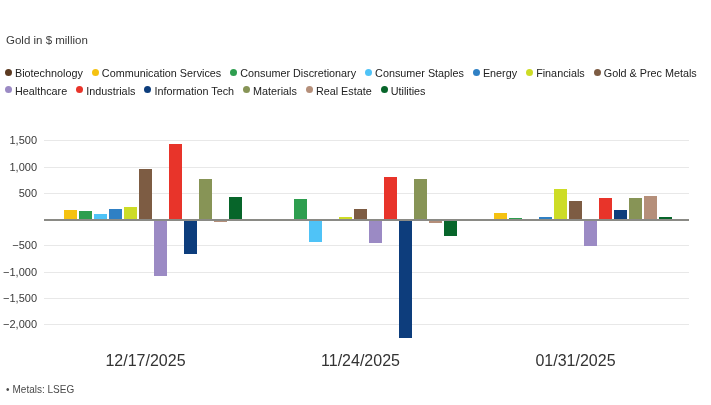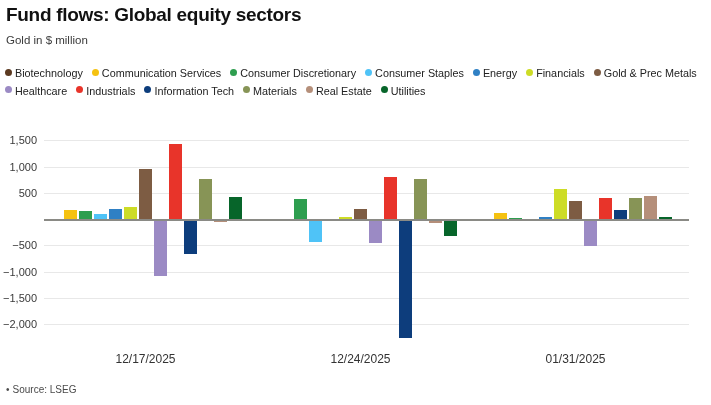--- a/index.html
+++ b/index.html
@@ -62,36 +62,35 @@
     position: absolute; left: 0; top: 0; width: 100%; height: 100%;
   }
   .group {
     position: absolute; top: 0; height: 100%;
   }
   .bar {
     position: absolute; width: 13px;
   }
   .xlabel {
     position: absolute; top: 222px;
-    font-size: 12px; color: #333; text-align: center;
+    font-size: 16px; color: #333; text-align: center;
     white-space: nowrap; transform: translateX(-50%);
   }
 
   .source {
     position: absolute; left: 6px; top: 384px;
     font-size: 10px; color: #4a4a4a; white-space: nowrap;
   }
   .source .bullet { margin-right: 3px; }
 </style>
 </head>
 <body>
 
 <div id="page">
 
-  <div class="title">Fund flows: Global equity sectors</div>
   <div class="subtitle">Gold in $ million</div>
 
   <div class="legend" id="legend"><span class="legend-item"><span class="legend-dot" style="background: rgb(92, 58, 33);"></span><span class="legend-label">Biotechnology</span></span><span class="legend-item"><span class="legend-dot" style="background: rgb(245, 194, 17);"></span><span class="legend-label">Communication Services</span></span><span class="legend-item"><span class="legend-dot" style="background: rgb(46, 158, 79);"></span><span class="legend-label">Consumer Discretionary</span></span><span class="legend-item"><span class="legend-dot" style="background: rgb(79, 195, 247);"></span><span class="legend-label">Consumer Staples</span></span><span class="legend-item"><span class="legend-dot" style="background: rgb(47, 128, 196);"></span><span class="legend-label">Energy</span></span><span class="legend-item"><span class="legend-dot" style="background: rgb(205, 220, 38);"></span><span class="legend-label">Financials</span></span><span class="legend-item"><span class="legend-dot" style="background: rgb(125, 92, 67);"></span><span class="legend-label">Gold &amp; Prec Metals</span></span><span class="legend-item"><span class="legend-dot" style="background: rgb(155, 138, 196);"></span><span class="legend-label">Healthcare</span></span><span class="legend-item"><span class="legend-dot" style="background: rgb(232, 52, 42);"></span><span class="legend-label">Industrials</span></span><span class="legend-item"><span class="legend-dot" style="background: rgb(13, 61, 124);"></span><span class="legend-label">Information Tech</span></span><span class="legend-item"><span class="legend-dot" style="background: rgb(135, 148, 86);"></span><span class="legend-label">Materials</span></span><span class="legend-item"><span class="legend-dot" style="background: rgb(181, 143, 122);"></span><span class="legend-label">Real Estate</span></span><span class="legend-item"><span class="legend-dot" style="background: rgb(7, 101, 42);"></span><span class="legend-label">Utilities</span></span></div>
 
   <div class="plot" id="plot">
     <div id="grid-layer">
         <div class="gridline" style="top: 10.4878px;"></div>
         <div class="ytick" style="top: 10.4878px;">1,500</div>
         <div class="gridline" style="top: 36.7073px;"></div>
         <div class="ytick" style="top: 36.7073px;">1,000</div>
@@ -149,22 +148,22 @@
           <div class="bar" title="Healthcare 12/31/2025: -520" style="left: 105px; background: rgb(155, 138, 196); top: 89.1463px; height: 27.2683px;"></div>
           <div class="bar" title="Industrials 12/31/2025: 400" style="left: 120px; background: rgb(232, 52, 42); top: 68.1707px; height: 20.9756px;"></div>
           <div class="bar" title="Information Tech 12/31/2025: 180" style="left: 135px; background: rgb(13, 61, 124); top: 79.7073px; height: 9.43902px;"></div>
           <div class="bar" title="Materials 12/31/2025: 400" style="left: 150px; background: rgb(135, 148, 86); top: 68.1707px; height: 20.9756px;"></div>
           <div class="bar" title="Real Estate 12/31/2025: 450" style="left: 165px; background: rgb(181, 143, 122); top: 65.5488px; height: 23.5976px;"></div>
           <div class="bar" title="Utilities 12/31/2025: 40" style="left: 180px; background: rgb(7, 101, 42); top: 87.0488px; height: 2.09756px;"></div>
         </div>
       </div>
     <div id="xlabels">
         <div class="xlabel" style="left: 101.5px;">12/17/2025</div>
-        <div class="xlabel" style="left: 316.5px;">12/24/2025</div>
+        <div class="xlabel" style="left: 316.5px;">11/24/2025</div>
         <div class="xlabel" style="left: 531.5px;">01/31/2025</div>
       </div>
   </div>
 
   <div class="source">
-    <span class="bullet">•</span><span>Source: LSEG</span>
+    <span class="bullet">•</span><span>Metals: LSEG</span>
   </div>
 
 </div>
 
 </body></html>

